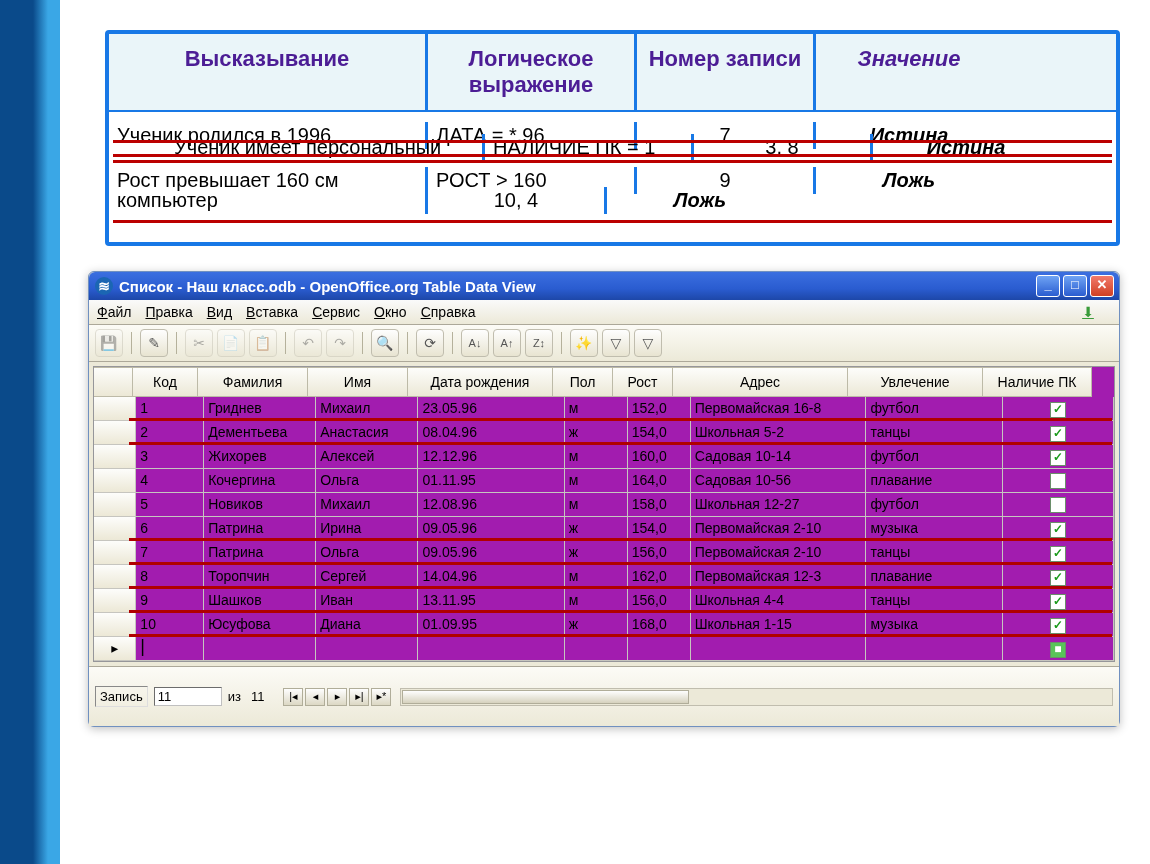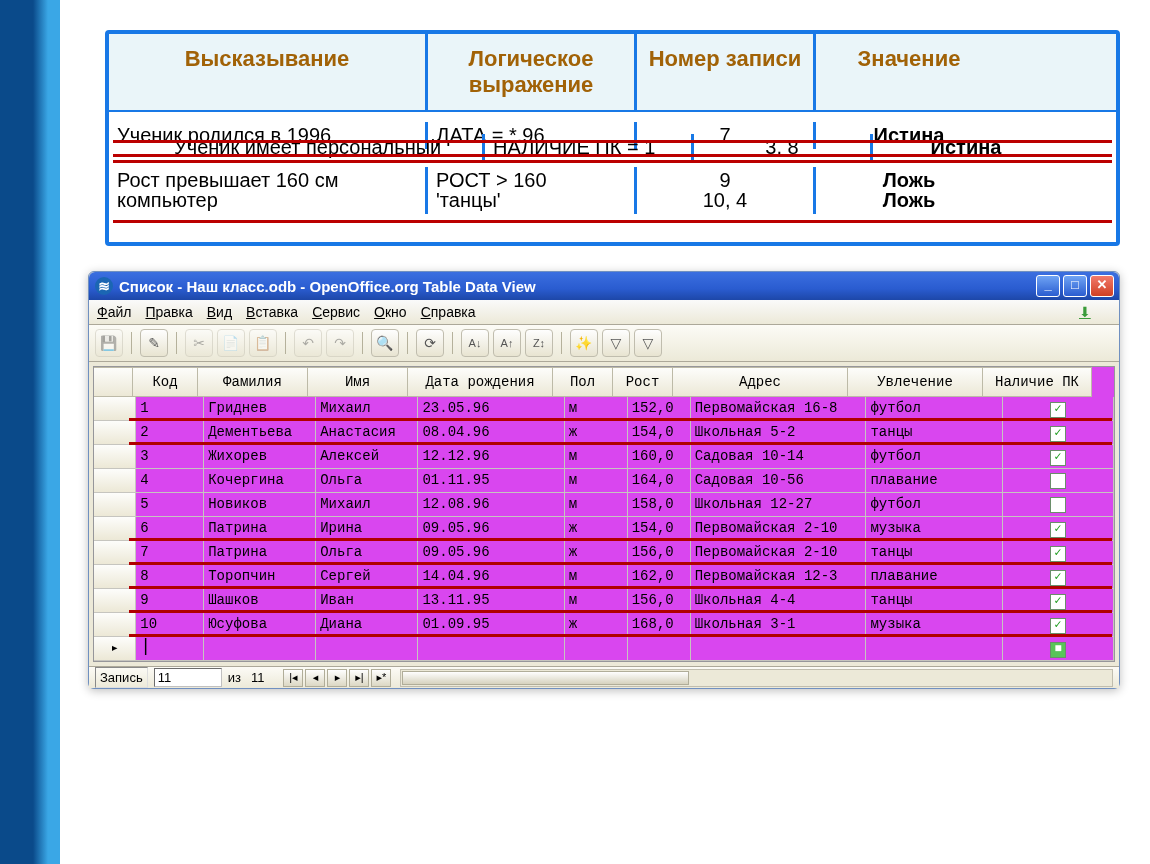--- a/index.html
+++ b/index.html
@@ -42,21 +42,21 @@
     display: flex;
     background: #eaf5f9;
     border-bottom: 2px solid #1878e6;
   }
   .cond-head div {
     padding: 12px 8px;
     font-size: 22px;
     font-weight: bold;
     text-align: center;
     border-right: 3px solid #1878e6;
-    color: #a16207;
+    color: #4c1d95;
   }
   .cond-head div:last-child { border-right: none; }
   .cond-body {
     position: relative;
     height: 130px;
   }
   .cond-row {
     display: flex;
     position: absolute;
     width: 100%;
@@ -66,21 +66,21 @@
     font-size: 20px;
     color: #000;
     border-right: 3px solid #1878e6;
     overflow: hidden;
     white-space: nowrap;
   }
   .cond-row div:last-child { border-right: none; }
   .col-stmt  { width: 300px; }
   .col-expr  { width: 190px; }
   .col-num   { width: 160px; text-align: center; }
-  .col-val   { width: 170px; text-align: center; font-weight: bold; }
+  .col-val   { width: 170px; text-align: center; font-weight: bold; font-style: italic; }
   .val-true  { color: #1aa11a; }
   .val-false { color: #d80000; }
   .cond-body .hl {
     position: absolute;
     left: 4px; right: 4px;
     height: 3px;
     background: #b00;
   }
 
   
@@ -131,21 +131,21 @@
   }
 
   .menubar {
     background: linear-gradient(#fafafa,#ece9d8);
     border-bottom: 1px solid #aca899;
     padding: 4px 8px;
     font-size: 14px;
     display: flex;
     align-items: center;
   }
-  .menubar span { margin-right: 14px; text-decoration: underline; text-decoration-color: transparent; }
+  .menubar span { margin-right: 14px; text-decoration: underline; text-decoration-color: transparent; text-align: center; }
   .menubar span::first-letter { text-decoration: underline; }
   .menubar .spacer { flex: 1; }
   .dl-icon {
     width: 18px; height: 16px;
     color: #3a9b3a;
   }
 
   .toolbar {
     background: linear-gradient(#fcfbf6,#ece9d8);
     border-bottom: 1px solid #aca899;
@@ -164,24 +164,23 @@
     align-items: center;
     justify-content: center;
     color: #555;
   }
   .tb-btn.disabled { opacity: .45; }
   .tb-sep {
     width: 1px; height: 22px; background: #b5b19b; margin: 0 4px;
   }
 
   .grid-area {
-    background: #d946ef;
+    background: #a21caf;
     border: 1px solid #96969a;
     margin: 4px;
-    font-family: Liberation Mono, monospace;
   }
   .grid-hdr-row, .grid-row {
     display: flex;
     font-size: 14px;
   }
   .grid-hdr-row div {
     background: linear-gradient(#fdfdfb,#ece8d6);
     border: 1px solid #bdbaa7;
     border-left: none;
     padding: 6px 2px;
@@ -239,21 +238,21 @@
     margin-top: 2px;
   }
   .cb.filled { background: #59c459; color: #fff; }
 
   .statusbar {
     background: linear-gradient(#fcfbf6,#ece9d8);
     border-top: 1px solid #aca899;
     display: flex;
     align-items: center;
     font-size: 13px;
-    padding: 0 6px;
+    padding: 19px 6px;
   }
   .statusbar .sb-label { padding: 2px 4px; border: 1px inset #ddd; }
   .statusbar .sb-input {
     width: 60px;
     border: 1px inset #c0c0c0;
     background: #fff;
     padding: 1px 3px;
     margin: 0 6px;
   }
   .navbtn {
@@ -311,21 +310,20 @@
         <div class="col-val val-true">Истина</div>
       </div>
       <div class="cond-row" style="top:55px;">
         <div class="col-stmt">Рост превышает 160 см</div>
         <div class="col-expr">РОСТ &gt; 160</div>
         <div class="col-num">9</div>
         <div class="col-val val-false">Ложь</div>
       </div>
       <div class="cond-row" style="top:75px;">
         <div class="col-stmt">компьютер</div>
-        <div class="col-expr">'танцы'</div>
         <div class="col-num">10, 4</div>
         <div class="col-val val-false">Ложь</div>
       </div>
 
       <div class="hl" style="top:28px;"></div>
       <div class="hl" style="top:42px;"></div>
       <div class="hl" style="top:48px;"></div>
       <div class="hl" style="top:108px;"></div>
     </div>
   </div>
@@ -501,21 +499,21 @@
             <div class="c-pc"><span class="cb">✓</span></div>
           </div>
           <div class="grid-row hl">
             <div class="c-mark row-marker"></div>
             <div class="c-code">10</div>
             <div class="c-fam">Юсуфова</div>
             <div class="c-name">Диана</div>
             <div class="c-date">01.09.95</div>
             <div class="c-sex">ж</div>
             <div class="c-height">168,0</div>
-            <div class="c-addr">Школьная 3-1</div>
+            <div class="c-addr">Школьная 1-15</div>
             <div class="c-hobby">музыка</div>
             <div class="c-pc"><span class="cb">✓</span></div>
           </div>
         </div>
       <div class="grid-row">
         <div class="c-mark row-marker">▸</div>
         <div class="c-code" style="font-size:18px;line-height:14px;">|</div>
         <div class="c-fam"></div>
         <div class="c-name"></div>
         <div class="c-date"></div>

